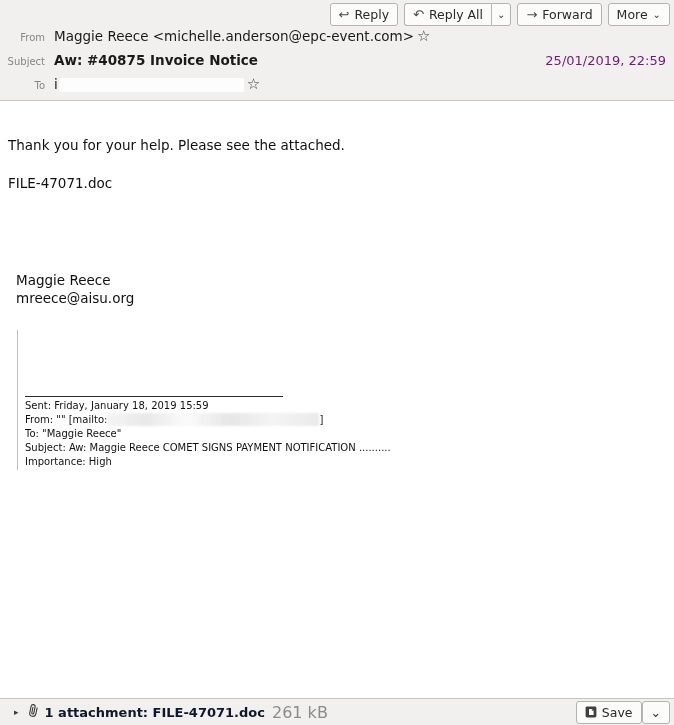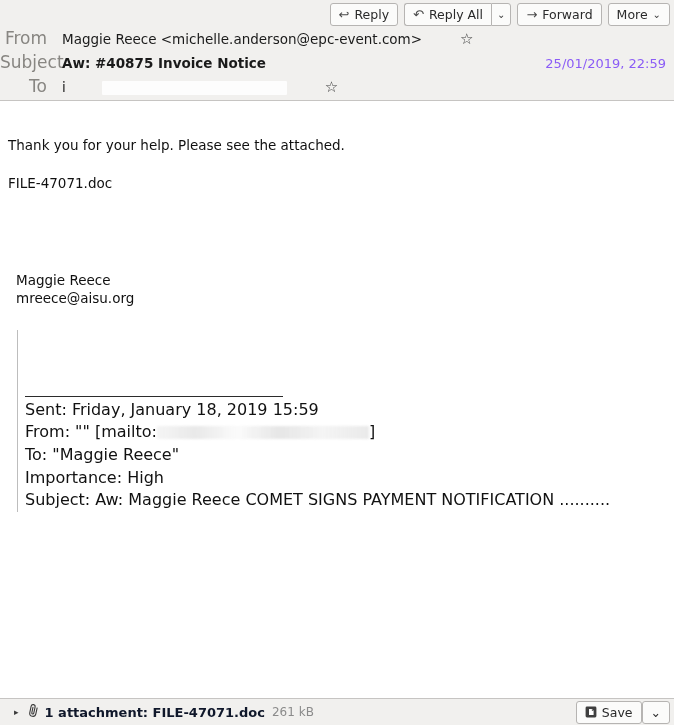--- a/index.html
+++ b/index.html
@@ -80,47 +80,46 @@
   }
 
   
   .hrow {
     display: flex;
     align-items: baseline;
     padding: 0 8px 0 0;
     min-height: 24px;
   }
   .hlabel {
-    width: 62px;
+    width: 54px;
     text-align: right;
     color: #888682;
-    font-size: 17px;
-    padding-right: 15px;
+    font-size: 10px;
+    padding-right: 9px;
     flex: 0 0 auto;
   }
   .hvalue {
     font-size: 13.5px;
     color: #1a1a1a;
     display: flex;
     align-items: flex-end;
     flex: 1 1 auto;
     min-width: 0;
-    gap: 35px;
   }
   .hvalue.bold { font-weight: bold; }
   .star {
     margin-left: 3px;
     font-size: 15px;
     line-height: 1;
     color: #3b3b3b;
     cursor: default;
   }
   .hdate {
     font-size: 13px;
-    color: #8b5cf6;
+    color: #701a75;
     margin-left: auto;
     padding-left: 12px;
     white-space: nowrap;
   }
   .redacted {
     display: inline-block;
     height: 14px;
     width: 185px;
     background: #fdfdfd;
     border-radius: 1px;
@@ -153,21 +152,21 @@
   .quote-spacer { height: 66px; }
   .qrule {
     border: none;
     border-top: 1px solid #2b2b2b;
     width: 258px;
     margin: 0 0 2px 0;
     height: 0;
   }
   .qline {
     line-height: 1.42;
-    font-size: 16px;
+    font-size: 10px;
     color: #111;
     white-space: nowrap;
   }
   .blur {
     display: inline-block;
     width: 212px;
     height: 13px;
     vertical-align: middle;
     background: linear-gradient(90deg,
       rgba(245,245,245,1) 0%,
@@ -207,21 +206,21 @@
     line-height: 1;
     transform: rotate(12deg);
     display: inline-block;
   }
   .att-text {
     font-size: 13px;
     font-weight: bold;
     color: #0f172a;
   }
   .att-size {
-    font-size: 12px;
+    font-size: 16px;
     color: #8b8b8b;
     margin-left: 7px;
   }
   .att-right {
     margin-left: auto;
     display: inline-flex;
     align-items: stretch;
   }
   .save-icon {
     width: 12px;
@@ -301,22 +300,22 @@
     <div>Maggie Reece</div>
     <div>mreece@aisu.org</div>
   </div>
 
   <div class="quote">
     <div class="quote-spacer"></div>
     <hr class="qrule">
     <div class="qline">Sent: Friday, January 18, 2019 15:59</div>
     <div class="qline"><span>From: "" [mailto:</span><span class="blur"></span><span>]</span></div>
     <div class="qline">To: "Maggie Reece"</div>
+    <div class="qline">Subject: Aw: Maggie Reece COMET SIGNS PAYMENT NOTIFICATION ..........</div>
     <div class="qline">Importance: High</div>
-    <div class="qline">Subject: Aw: Maggie Reece COMET SIGNS PAYMENT NOTIFICATION ..........</div>
   </div>
 
 </div>
 
 <div class="att-bar">
   <span class="twisty">▸</span>
 
   <span class="clip">
     <svg width="11" height="14" viewBox="0 0 11 14" fill="none" xmlns="http://www.w3.org/2000/svg">
       <path d="M8.2 3.3v6.1a3.1 3.1 0 0 1-6.2 0V2.8a2 2 0 0 1 4 0v6.3a1 1 0 0 1-2 0V3.6" stroke="#3a3a3a" stroke-width="1.1" stroke-linecap="round" fill="none"></path>

